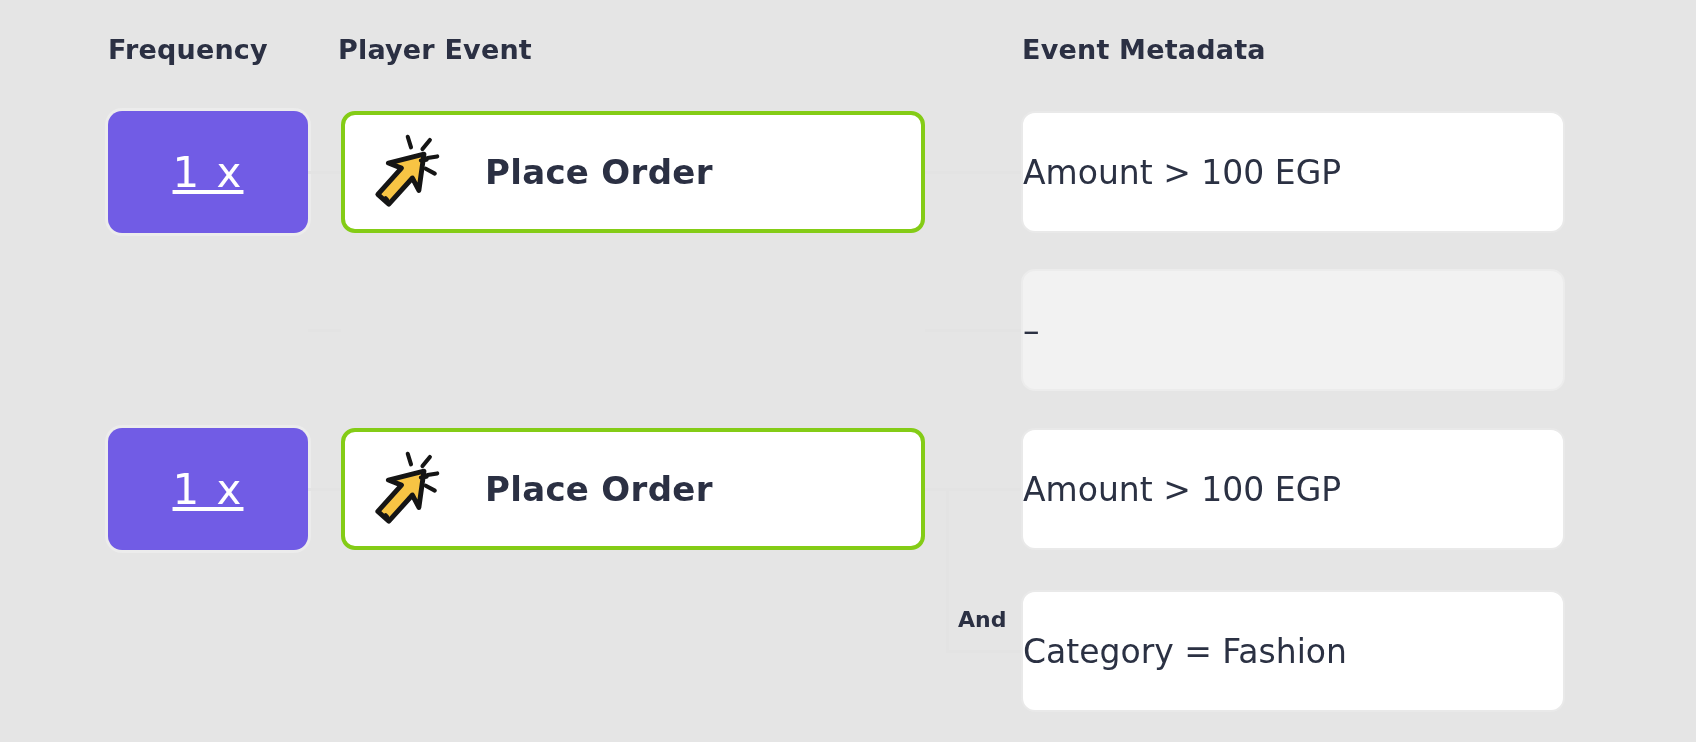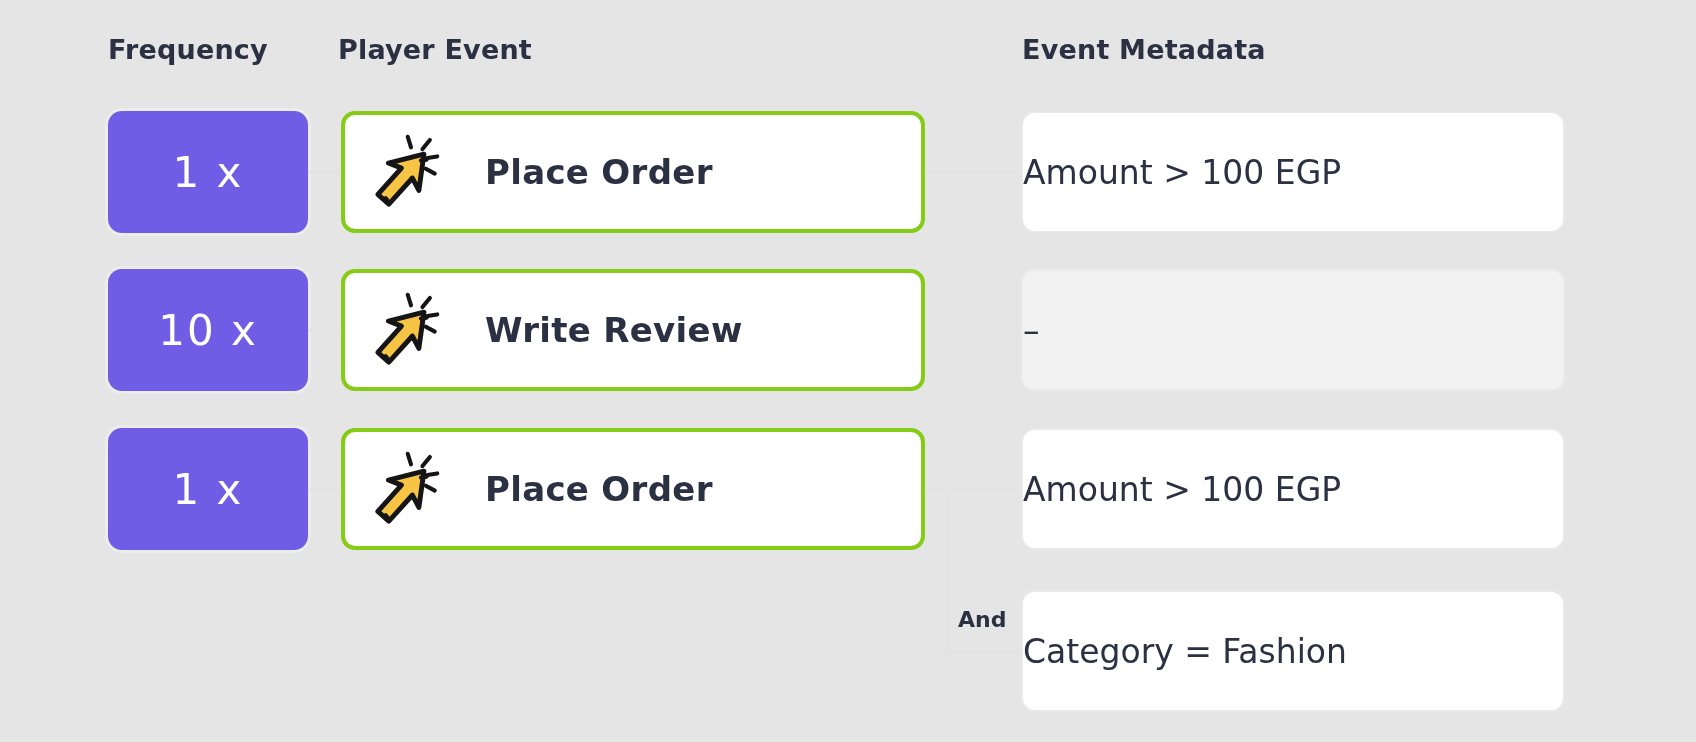--- a/index.html
+++ b/index.html
@@ -33,20 +33,21 @@
     border-radius: 14px;
     box-shadow: 0 0 0 3px #ececec;
     display: flex;
     align-items: center;
     justify-content: center;
     color: #ffffff;
     font-size: 42px;
     font-weight: 400;
     letter-spacing: 2px;
     box-sizing: border-box;
+    text-decoration: underline;
   }
   .event-card {
     position: absolute;
     left: 341px;
     width: 584px;
     height: 122px;
     background: #ffffff;
     border: 4px solid #84cc16;
     border-radius: 14px;
     display: flex;
@@ -135,42 +136,21 @@
         </g>
       </svg>
     </span>
     <span class="event-label">Place Order</span>
   </div>
   <div class="connector h" style="left:925px;top:171px;width:96px"></div>
   <div class="meta-card" style="top:111px">
     <span>Amount &gt; 100 EGP</span>
   </div>
 
-  <div class="freq-badge" style="top:269px">
-    <span>10 x</span>
-  </div>
   <div class="connector h" style="left:308px;top:329px;width:33px"></div>
-  <div class="event-card" style="top:269px">
-    <span class="icon-wrap">
-      <svg width="82" height="92" viewBox="0 0 100 108">
-        <g transform="translate(0,10)">
-          <g transform="rotate(42 50 52)">
-            <path d="M50 12 L75 49 L59 43 L59 86 L41 86 L41 43 L25 49 Z" fill="#F7C444" stroke="#151515" stroke-width="6" stroke-linejoin="round"></path>
-          </g>
-          <line x1="61" y1="14" x2="57" y2="1" stroke="#151515" stroke-width="5" stroke-linecap="round"></line>
-          <line x1="75" y1="16" x2="84" y2="5" stroke="#151515" stroke-width="5" stroke-linecap="round"></line>
-          <line x1="81" y1="27" x2="93" y2="25" stroke="#151515" stroke-width="5" stroke-linecap="round"></line>
-          <line x1="79" y1="40" x2="90" y2="46" stroke="#151515" stroke-width="5" stroke-linecap="round"></line>
-          <line x1="73" y1="30" x2="80" y2="29" stroke="#151515" stroke-width="5" stroke-linecap="round"></line>
-          <line x1="30" y1="76" x2="32" y2="78" stroke="#151515" stroke-width="5" stroke-linecap="round"></line>
-        </g>
-      </svg>
-    </span>
-    <span class="event-label">Write Review</span>
-  </div>
   <div class="connector h" style="left:925px;top:329px;width:96px"></div>
   <div class="meta-card empty" style="top:269px">
     <span>–</span>
   </div>
 
   <div class="freq-badge" style="top:428px">
     <span>1 x</span>
   </div>
   <div class="connector h" style="left:308px;top:488px;width:33px"></div>
   <div class="event-card" style="top:428px">

